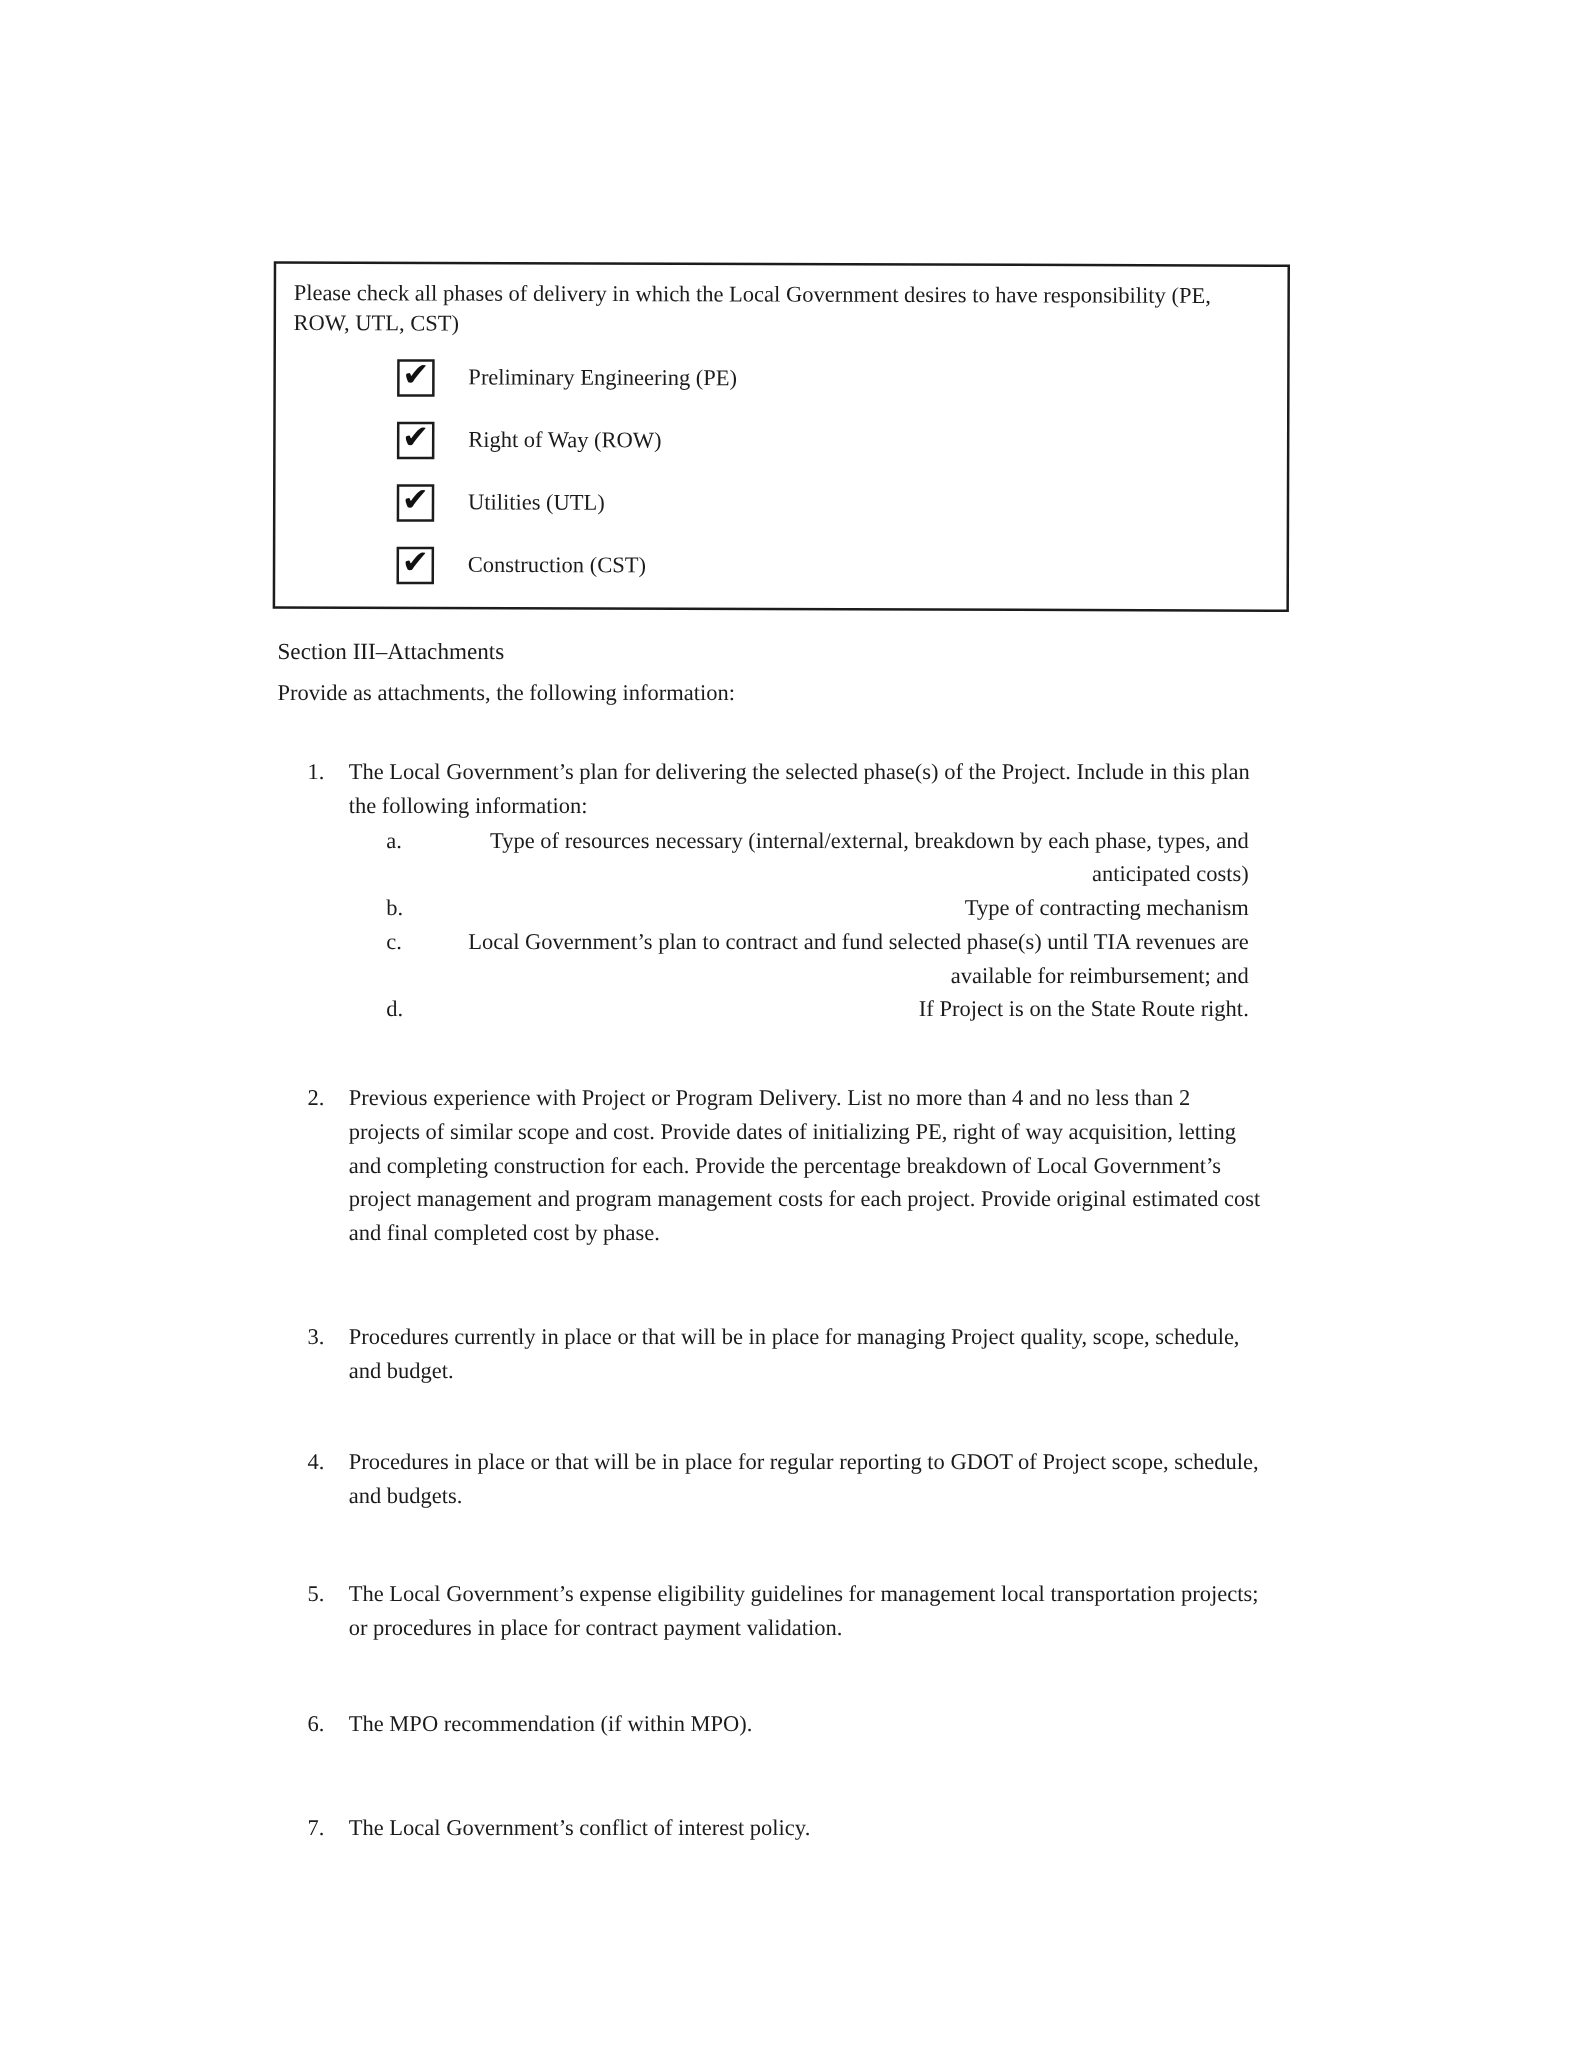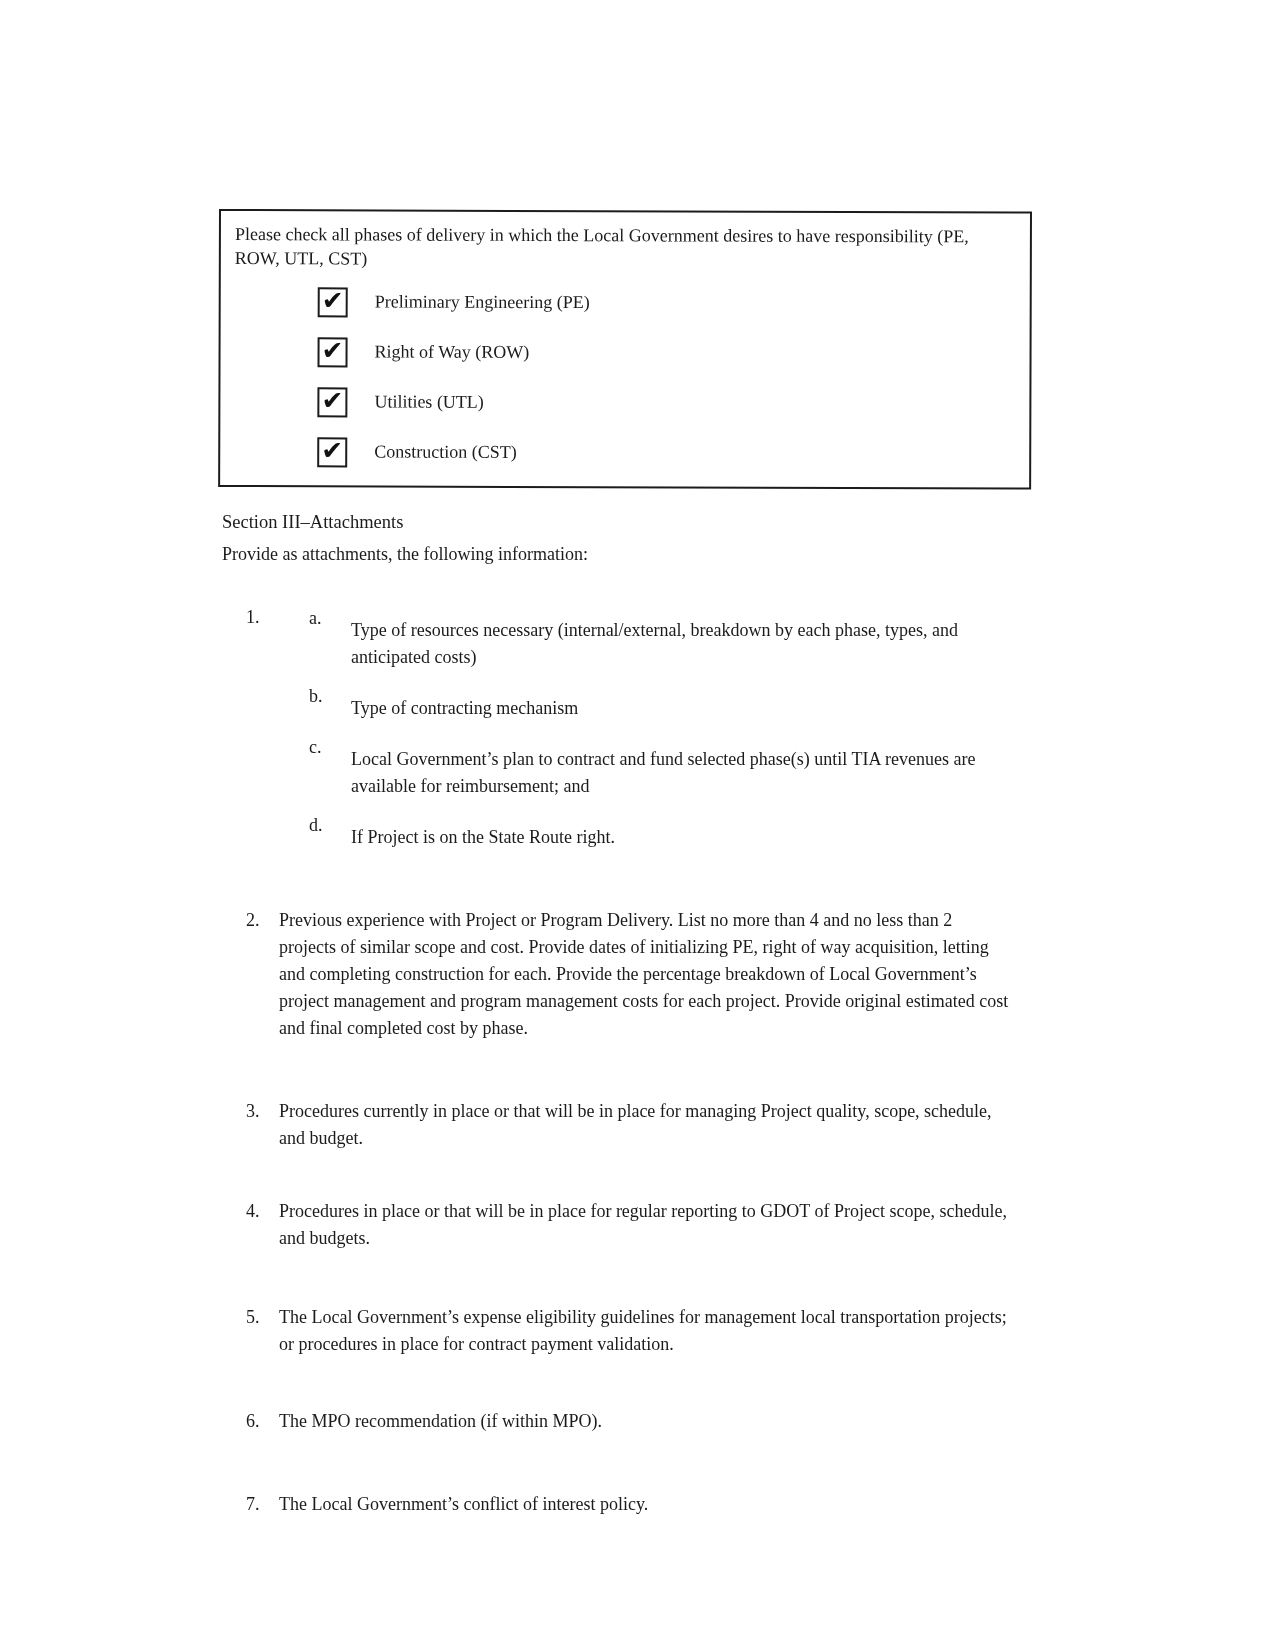--- a/index.html
+++ b/index.html
@@ -101,24 +101,25 @@
   }
   .sublist { margin-left: 30px; margin-top: 1px; }
   .subitem { display: flex; }
   .subitem .sub-num {
     flex: none;
     width: 30px;
     font-size: 18px;
     line-height: 1.5;
   }
   .sub-text {
-    margin: 12px;
+    margin: 0;
     width: 660px;
     font-size: 18px;
     line-height: 1.5;
+    text-align: right;
   }
 
   .mb1 { margin-bottom: 44px; }
   .mb2 { margin-bottom: 56px; }
   .mb3 { margin-bottom: 46px; }
   .mb4 { margin-bottom: 52px; }
   .mb5 { margin-bottom: 50px; }
   .mb6 { margin-bottom: 56px; }
 </style>
 </head>
@@ -159,20 +160,21 @@
   </div>
 
   <h2 class="section-title">Section III–Attachments</h2>
   <p class="section-intro">Provide as attachments, the following information:</p>
 
   <div class="list">
 
     <div class="item mb1">
       <span class="num">1.</span>
       <div class="item-body">
+        <p class="item-text">The Local Government’s plan for delivering the selected phase(s) of the Project. Include in this plan the following information:</p>
         <div class="sublist">
           <div class="subitem">
             <span class="sub-num">a.</span>
             <p class="sub-text">Type of resources necessary (internal/external, breakdown by each phase, types, and anticipated costs)</p>
           </div>
           <div class="subitem">
             <span class="sub-num">b.</span>
             <p class="sub-text">Type of contracting mechanism</p>
           </div>
           <div class="subitem">

